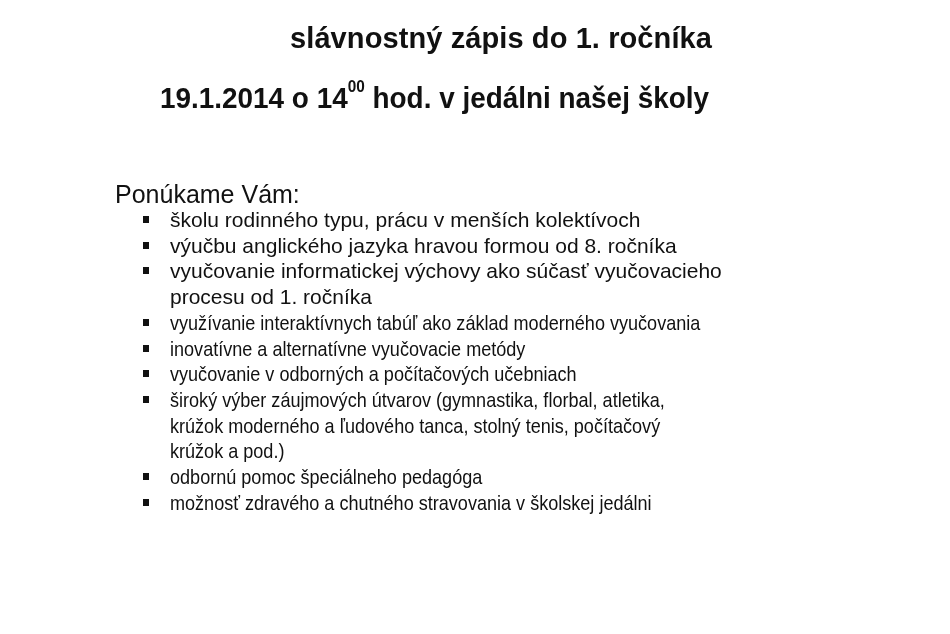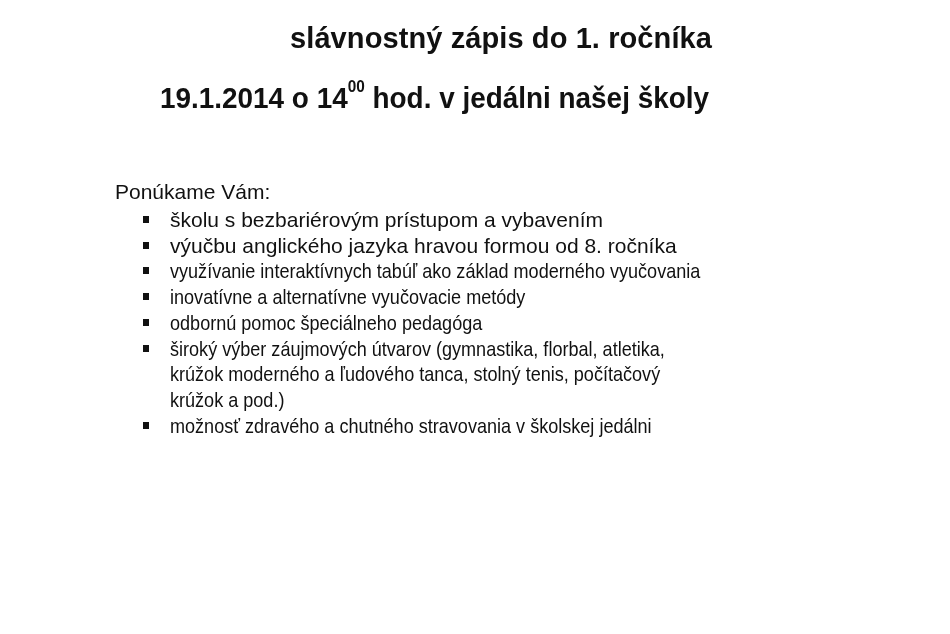--- a/index.html
+++ b/index.html
@@ -44,21 +44,21 @@
   sup {
     font-size: 55%;
     vertical-align: top;
     position: relative;
     top: -4px;
   }
   .intro {
     position: absolute;
     left: 115px;
     top: 180px;
-    font-size: 21px;
+    font-size: 25px;
     white-space: nowrap;
   }
   .list {
     position: absolute;
     left: 140px;
     top: 207px;
     margin: 0;
     padding: 0;
     list-style: none;
     font-size: 21px;
@@ -93,26 +93,28 @@
 
   <div class="title1">slávnostný zápis do 1. ročníka</div>
 
   <div class="title2">
     <span>19.1.2014 o 14</span><sup>00</sup><span> hod. v jedálni našej školy</span>
   </div>
 
   <div class="intro">Ponúkame Vám:</div>
 
   <ul class="list">
-    <li><span class="bullet"></span></li>
-    <li><span class="bullet"></span><span>školu s bezbariérovým  prístupom a vybavením</span></li>
+    <li><span class="bullet"></span><span>školu rodinného typu, prácu v menších kolektívoch</span></li>
     <li><span class="bullet"></span><span>výučbu anglického jazyka hravou formou od 8. ročníka</span></li>
     <li>
         <span class="bullet"></span>
+        <span class="cont">vyučovanie informatickej výchovy ako súčasť vyučovacieho</span>
+        <span class="cont">procesu od  1. ročníka</span>
       </li>
     <li><span class="bullet"></span><span class="narrow">využívanie interaktívnych tabúľ ako základ moderného vyučovania</span></li>
     <li><span class="bullet"></span><span class="narrow">inovatívne a alternatívne vyučovacie metódy</span></li>
+    <li><span class="bullet"></span><span class="narrow">vyučovanie v odborných  a počítačových učebniach</span></li>
+    <li><span class="bullet"></span><span class="narrow"><span class="cont">široký výber záujmových útvarov (gymnastika, florbal, atletika,</span><span class="cont">krúžok moderného a ľudového tanca, stolný tenis, počítačový</span><span class="cont">krúžok a pod.)</span></span></li>
     <li><span class="bullet"></span><span class="narrow">odbornú pomoc špeciálneho pedagóga</span></li>
-    <li><span class="bullet"></span><span class="narrow"><span class="cont">široký výber záujmových útvarov (gymnastika, florbal, atletika,</span><span class="cont">krúžok moderného a ľudového tanca, stolný tenis, počítačový</span><span class="cont">krúžok a pod.)</span></span></li>
     <li><span class="bullet"></span><span class="narrow">možnosť zdravého a chutného stravovania v školskej jedálni</span></li>
   </ul>
 
 </div>
 
 </body></html>

